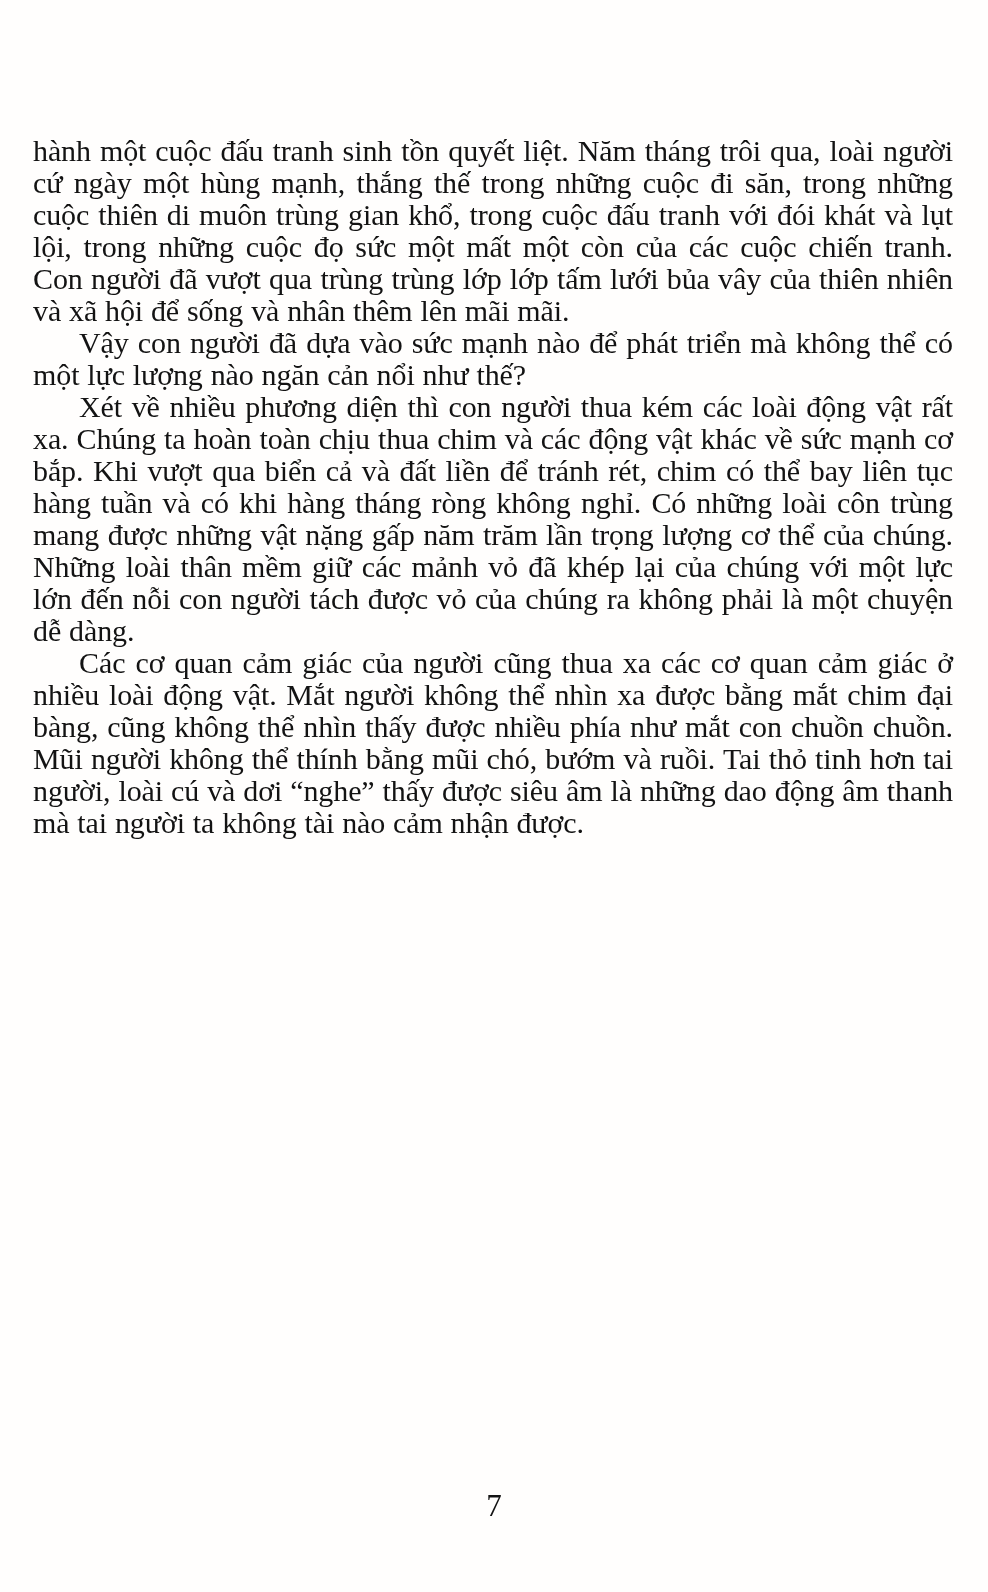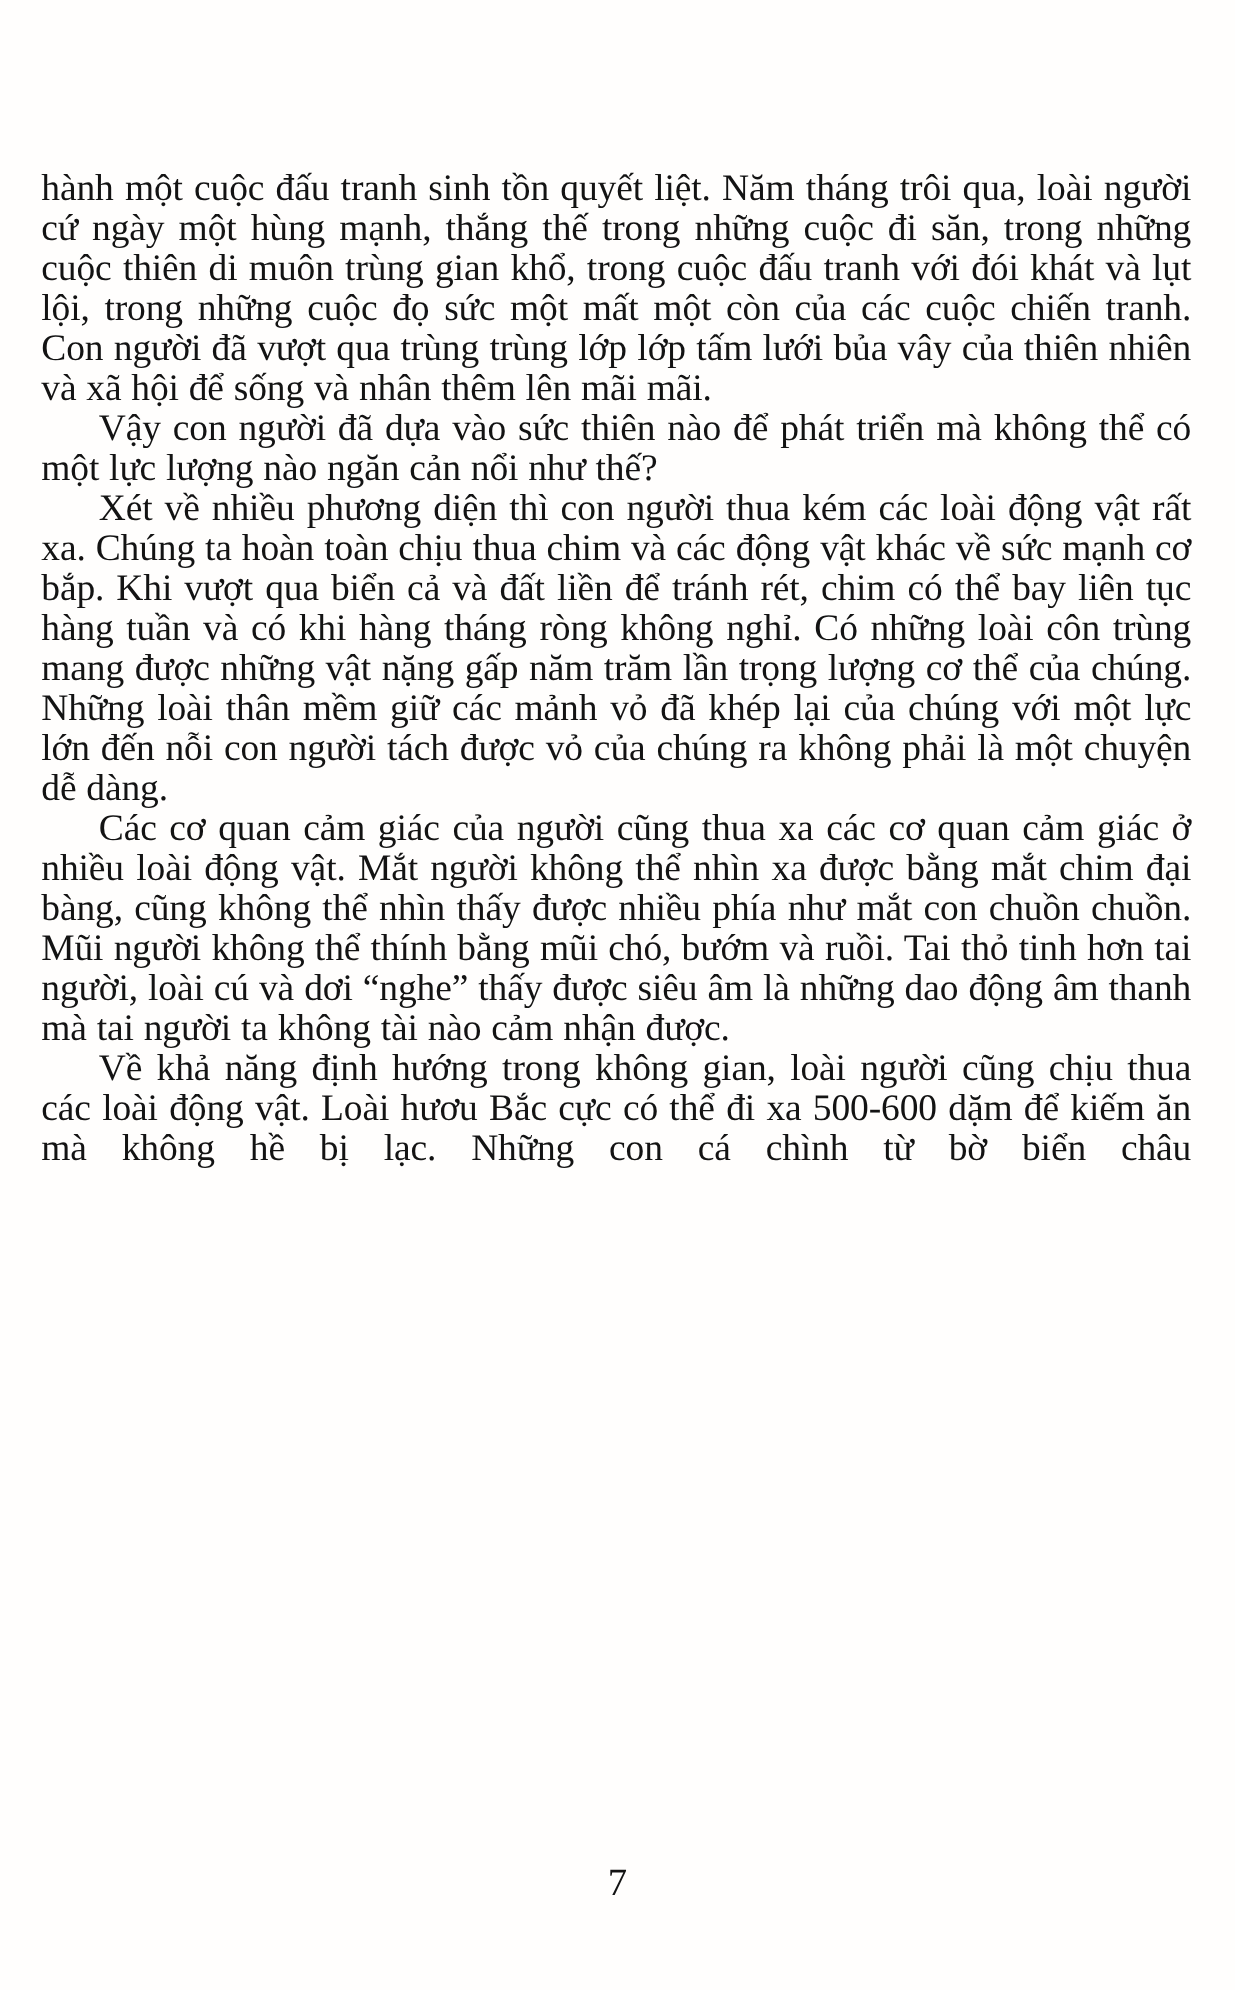--- a/index.html
+++ b/index.html
@@ -48,19 +48,18 @@
     line-height: 44px;
     color: #131313;
   }
 </style>
 </head>
 <body>
 
 <div class="page">
   <div class="text-block">
     <p class="no-indent">hành một cuộc đấu tranh sinh tồn quyết liệt. Năm tháng trôi qua, loài người cứ ngày một hùng mạnh, thắng thế trong những cuộc đi săn, trong những cuộc thiên di muôn trùng gian khổ, trong cuộc đấu tranh với đói khát và lụt lội, trong những cuộc đọ sức một mất một còn của các cuộc chiến tranh. Con người đã vượt qua trùng trùng lớp lớp tấm lưới bủa vây của thiên nhiên và xã hội để sống và nhân thêm lên mãi mãi.</p>
-    <p>Vậy con người đã dựa vào sức thiên nào để phát triển mà không thể có một lực lượng nào ngăn cản nổi như thế?</p>
+    <p>Vậy con người đã dựa vào sức mạnh nào để phát triển mà không thể có một lực lượng nào ngăn cản nổi như thế?</p>
     <p>Xét về nhiều phương diện thì con người thua kém các loài động vật rất xa. Chúng ta hoàn toàn chịu thua chim và các động vật khác về sức mạnh cơ bắp. Khi vượt qua biển cả và đất liền để tránh rét, chim có thể bay liên tục hàng tuần và có khi hàng tháng ròng không nghỉ. Có những loài côn trùng mang được những vật nặng gấp năm trăm lần trọng lượng cơ thể của chúng. Những loài thân mềm giữ các mảnh vỏ đã khép lại của chúng với một lực lớn đến nỗi con người tách được vỏ của chúng ra không phải là một chuyện dễ dàng.</p>
     <p>Các cơ quan cảm giác của người cũng thua xa các cơ quan cảm giác ở nhiều loài động vật. Mắt người không thể nhìn xa được bằng mắt chim đại bàng, cũng không thể nhìn thấy được nhiều phía như mắt con chuồn chuồn. Mũi người không thể thính bằng mũi chó, bướm và ruồi. Tai thỏ tinh hơn tai người, loài cú và dơi “nghe” thấy được siêu âm là những dao động âm thanh mà tai người ta không tài nào cảm nhận được.</p>
-    <p class="continues">Về khả năng định hướng trong không gian, loài người cũng chịu thua các loài động vật. Loài hươu Bắc cực có thể đi xa 500-600 dặm để kiếm ăn mà không hề bị lạc. Những con cá chình từ bờ biển châu</p>
   </div>
   <div class="page-number">7</div>
 </div>
 
 </body></html>

